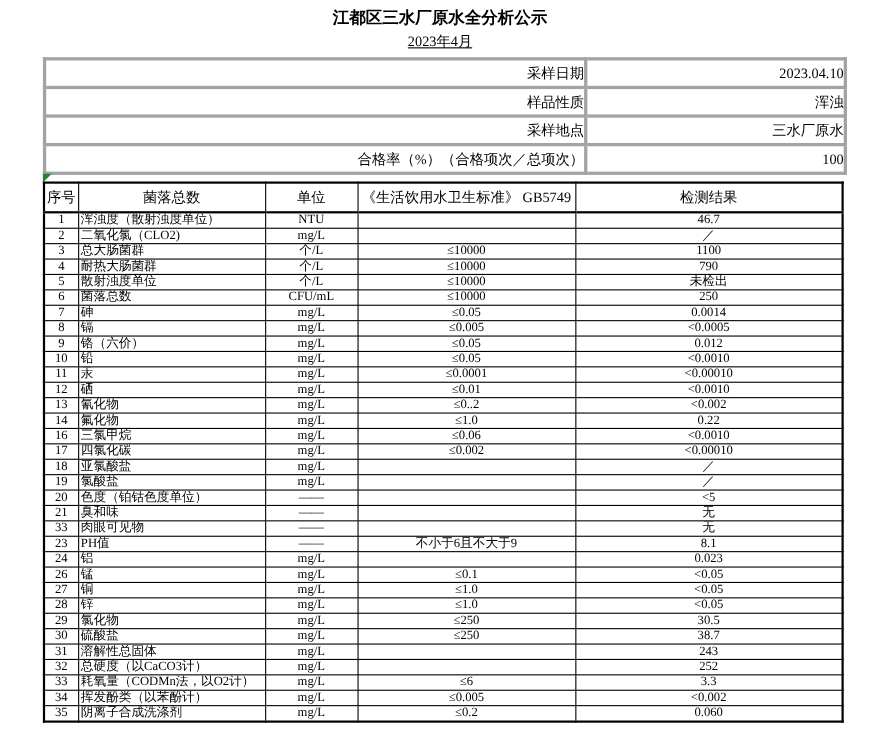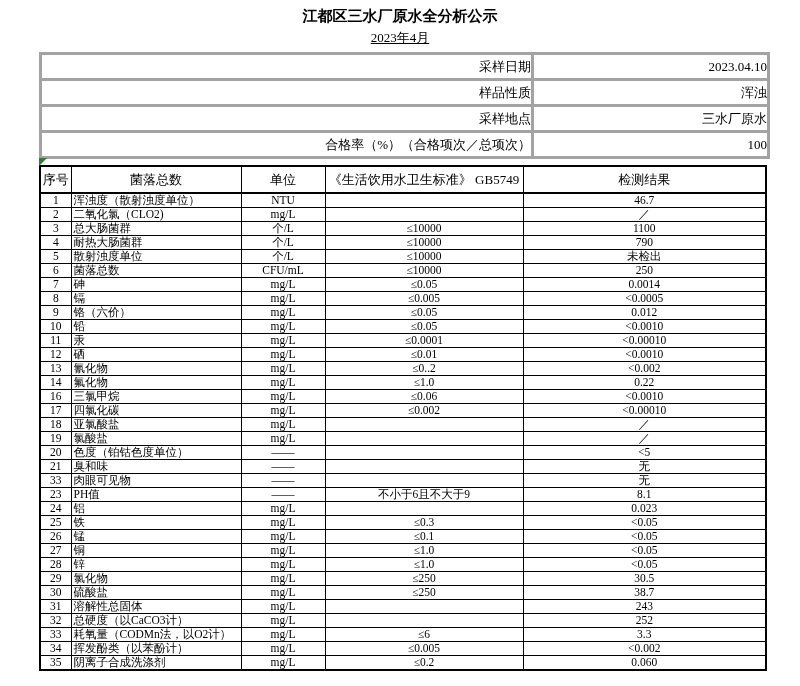--- a/index.html
+++ b/index.html
@@ -284,27 +284,20 @@
             <td>8.1</td>
           </tr>
           <tr>
             <td>24</td>
             <td class="left">铝</td>
             <td>mg/L</td>
             <td></td>
             <td>0.023</td>
           </tr>
           <tr>
-            <td>25</td>
-            <td class="left">铁</td>
-            <td>mg/L</td>
-            <td>≤0.3</td>
-            <td>&lt;0.05</td>
-          </tr>
-          <tr>
             <td>26</td>
             <td class="left">锰</td>
             <td>mg/L</td>
             <td>≤0.1</td>
             <td>&lt;0.05</td>
           </tr>
           <tr>
             <td>27</td>
             <td class="left">铜</td>
             <td>mg/L</td>

